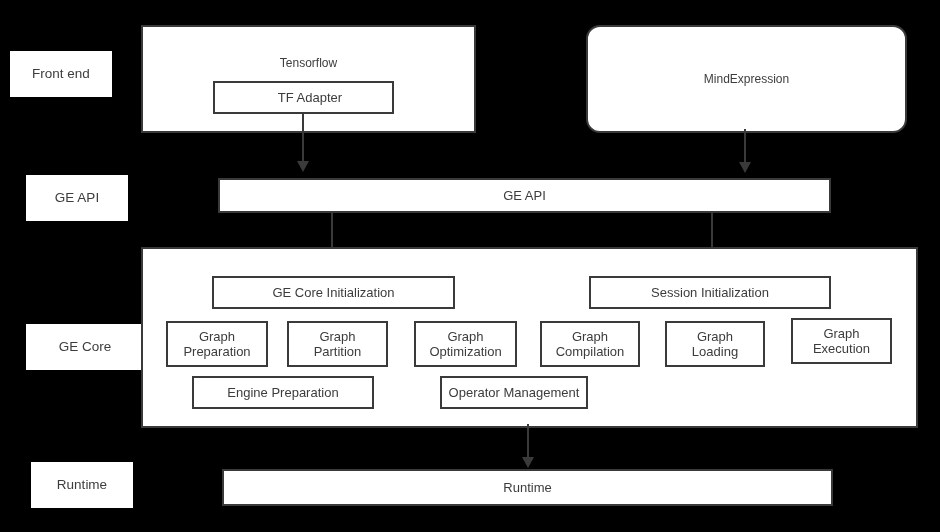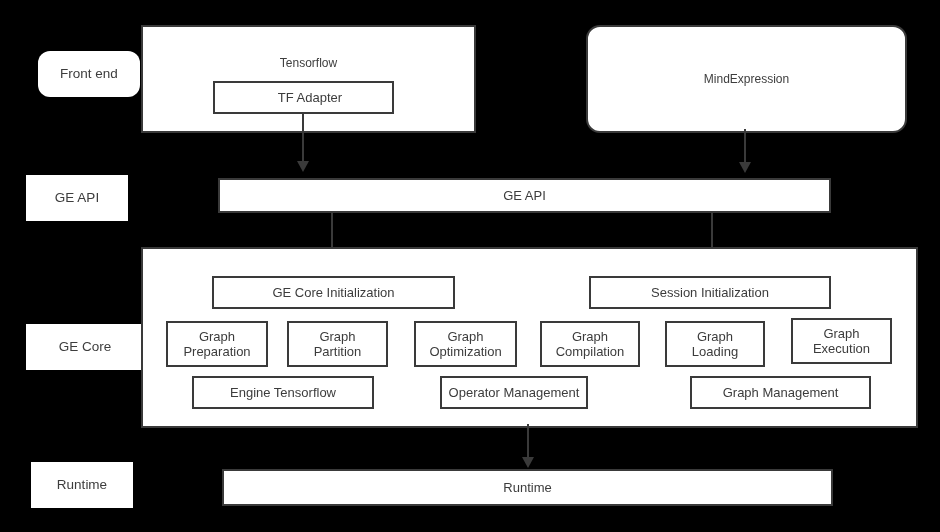--- a/index.html
+++ b/index.html
@@ -71,21 +71,21 @@
     border-left: 6px solid transparent;
     border-right: 6px solid transparent;
     border-top: 11px solid #3a3a3a;
   }
 </style>
 </head>
 <body>
 
 <div id="stage">
 
-  <div class="node tier-label" style="left:38px; top:51px; width:102px; height:46px;border-radius:12px;">Front end</div>
+  <div class="node tier-label" style="left:10px; top:51px; width:102px; height:46px;">Front end</div>
 
   <div class="node tier-label" style="left:26px; top:175px; width:102px; height:46px;">GE API</div>
 
   <div class="node tier-label" style="left:26px; top:324px; width:118px; height:46px;">GE Core</div>
 
   <div class="node tier-label" style="left:31px; top:462px; width:102px; height:46px;">Runtime</div>
 
   <div class="container-box" style="position:absolute; left:141px; top:25px; width:331px; height:104px;">
     <div class="container-title" style="top:29px;">Tensorflow</div>
   </div>
@@ -120,22 +120,21 @@
 Partition</div>
   <div class="node boxed" style="left:414px; top:321px; width:103px; height:46px;">Graph
 Optimization</div>
   <div class="node boxed" style="left:540px; top:321px; width:100px; height:46px;">Graph
 Compilation</div>
   <div class="node boxed" style="left:665px; top:321px; width:100px; height:46px;">Graph
 Loading</div>
   <div class="node boxed" style="left:791px; top:318px; width:101px; height:46px;">Graph
 Execution</div>
 
-  <div class="node boxed" style="left:192px; top:376px; width:182px; height:33px;">Engine Tensorflow</div>
+  <div class="node boxed" style="left:192px; top:376px; width:182px; height:33px;">Engine Preparation</div>
   <div class="node boxed" style="left:440px; top:376px; width:148px; height:33px;">Operator Management</div>
-  <div class="node boxed" style="left:690px; top:376px; width:181px; height:33px;">Graph Management</div>
 
   <div class="conn conn-v" style="left:527px; top:424px; height:35px;"></div>
   <div class="arrowhead" style="left:522px; top:457px;"></div>
 
   <div class="node boxed" style="left:222px; top:469px; width:611px; height:37px;">Runtime</div>
 
 </div>
 
 </body></html>

